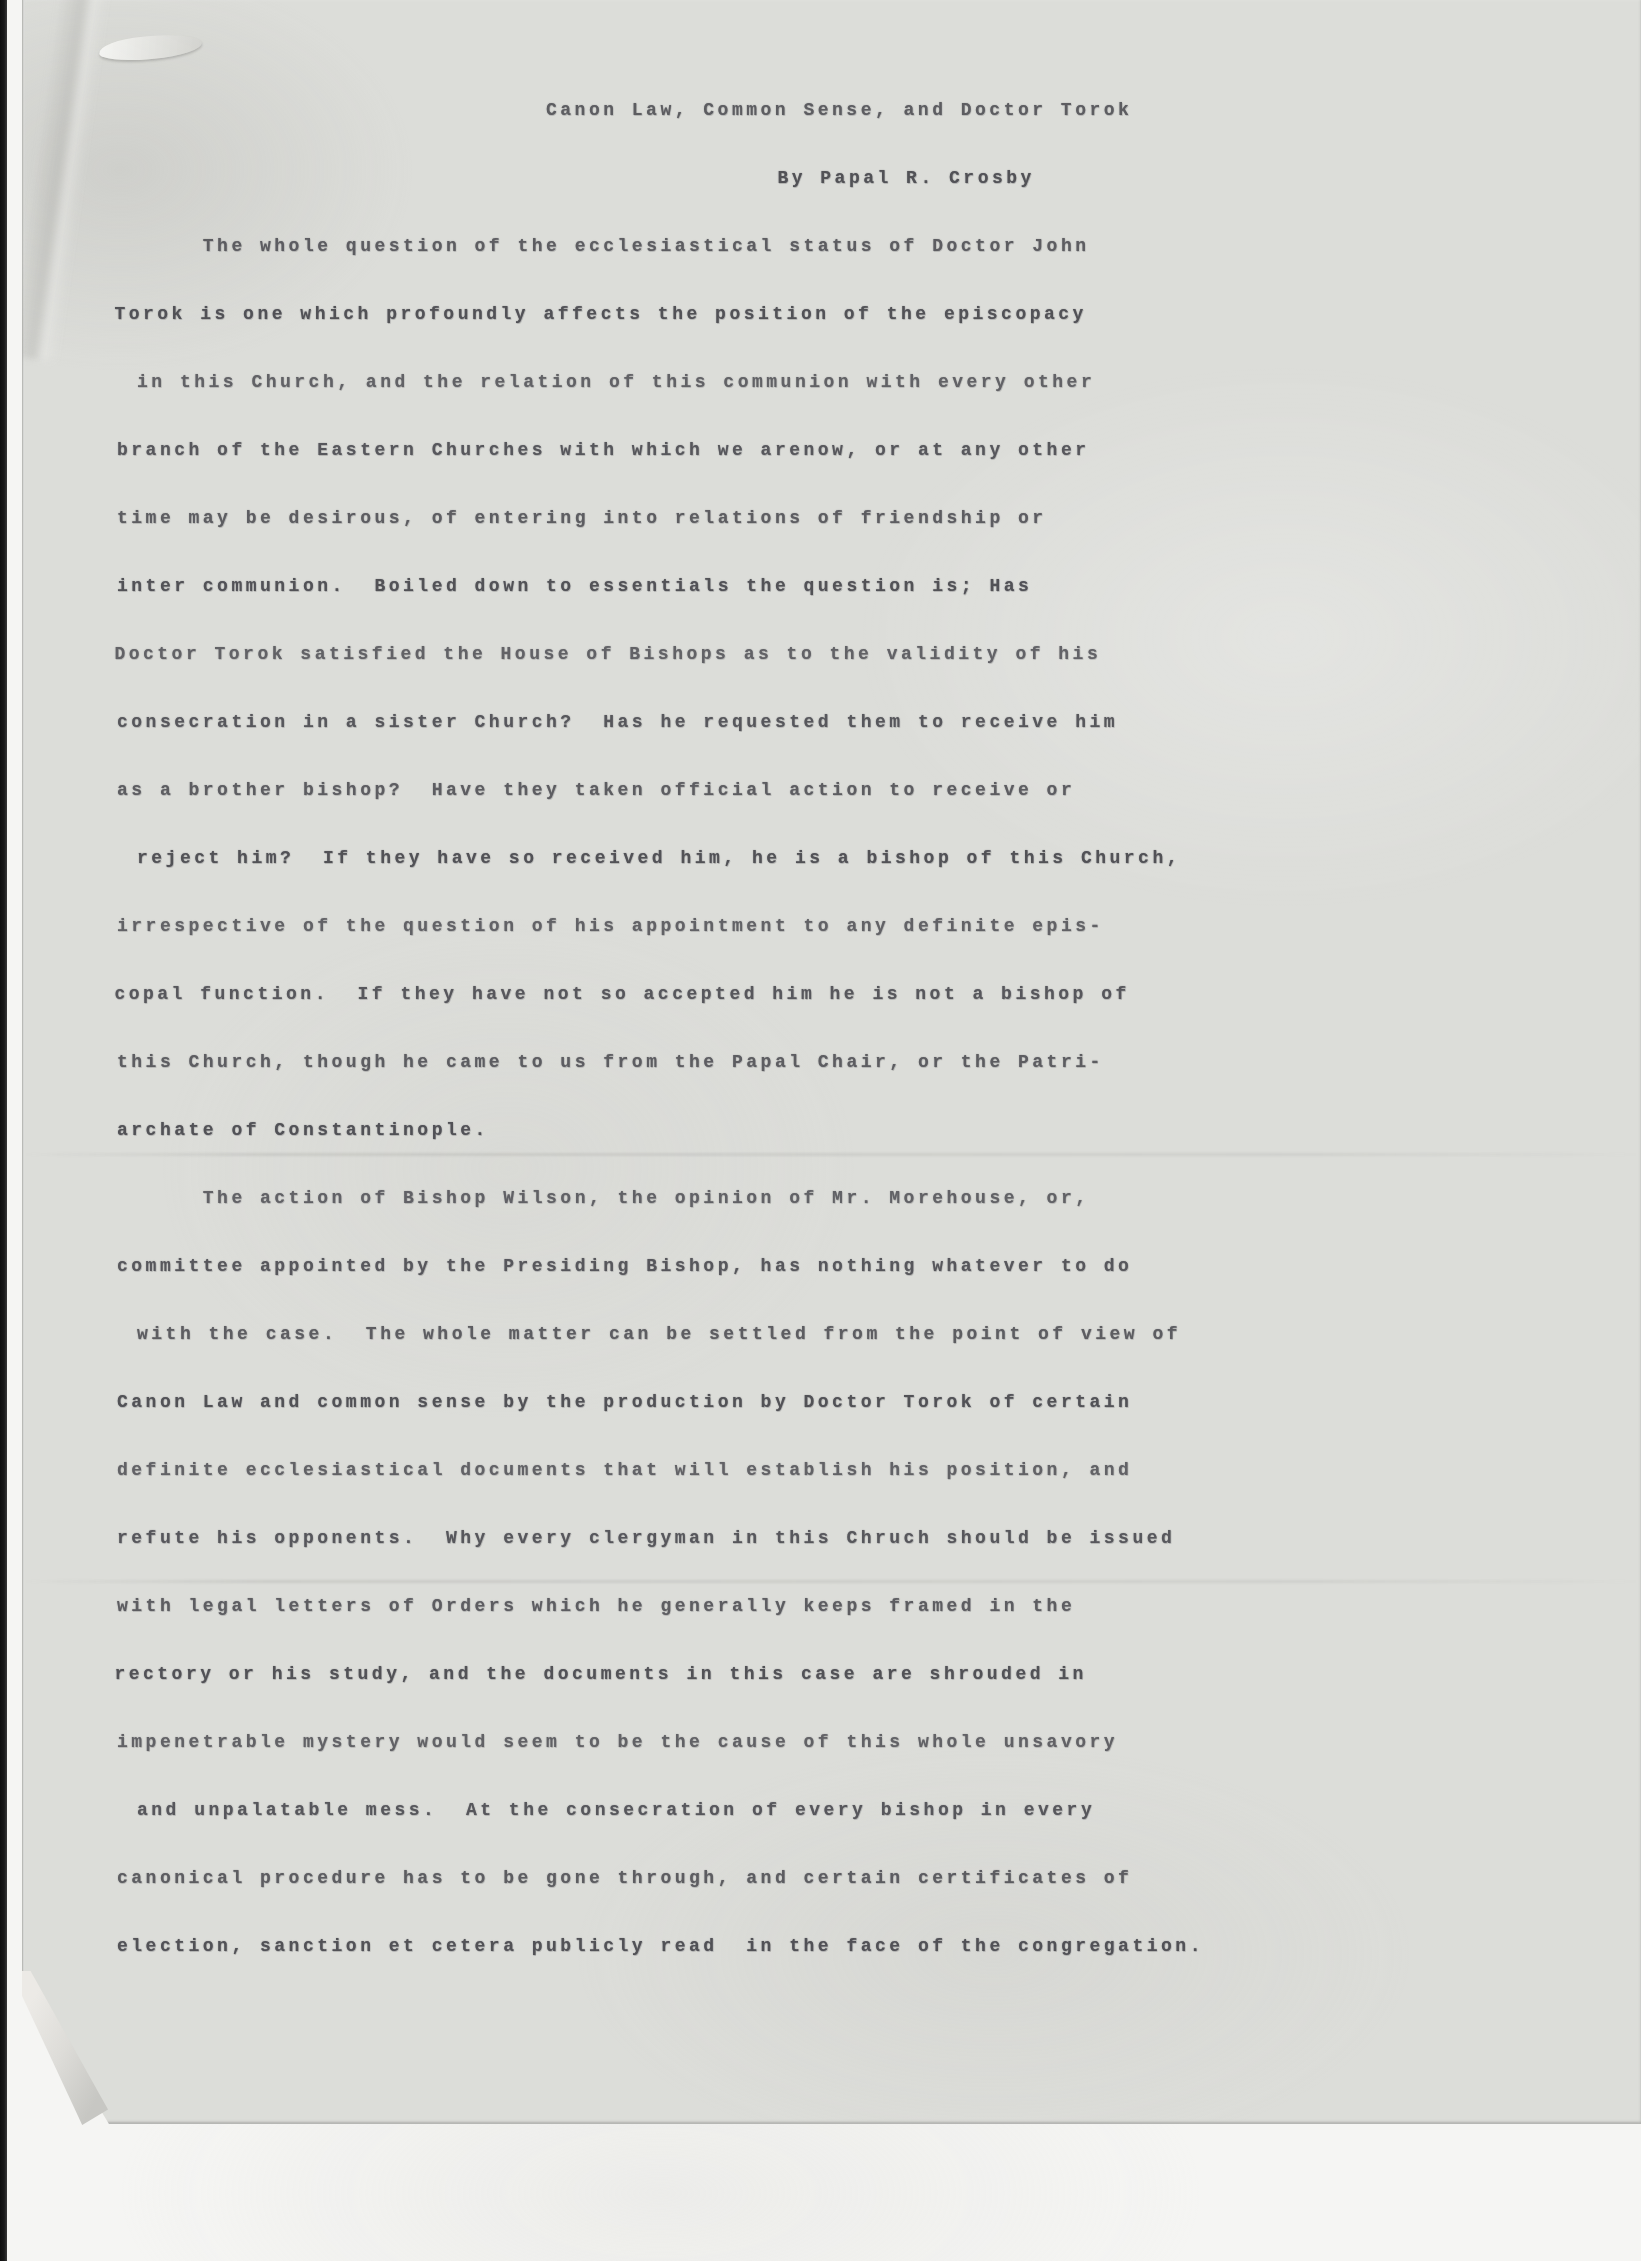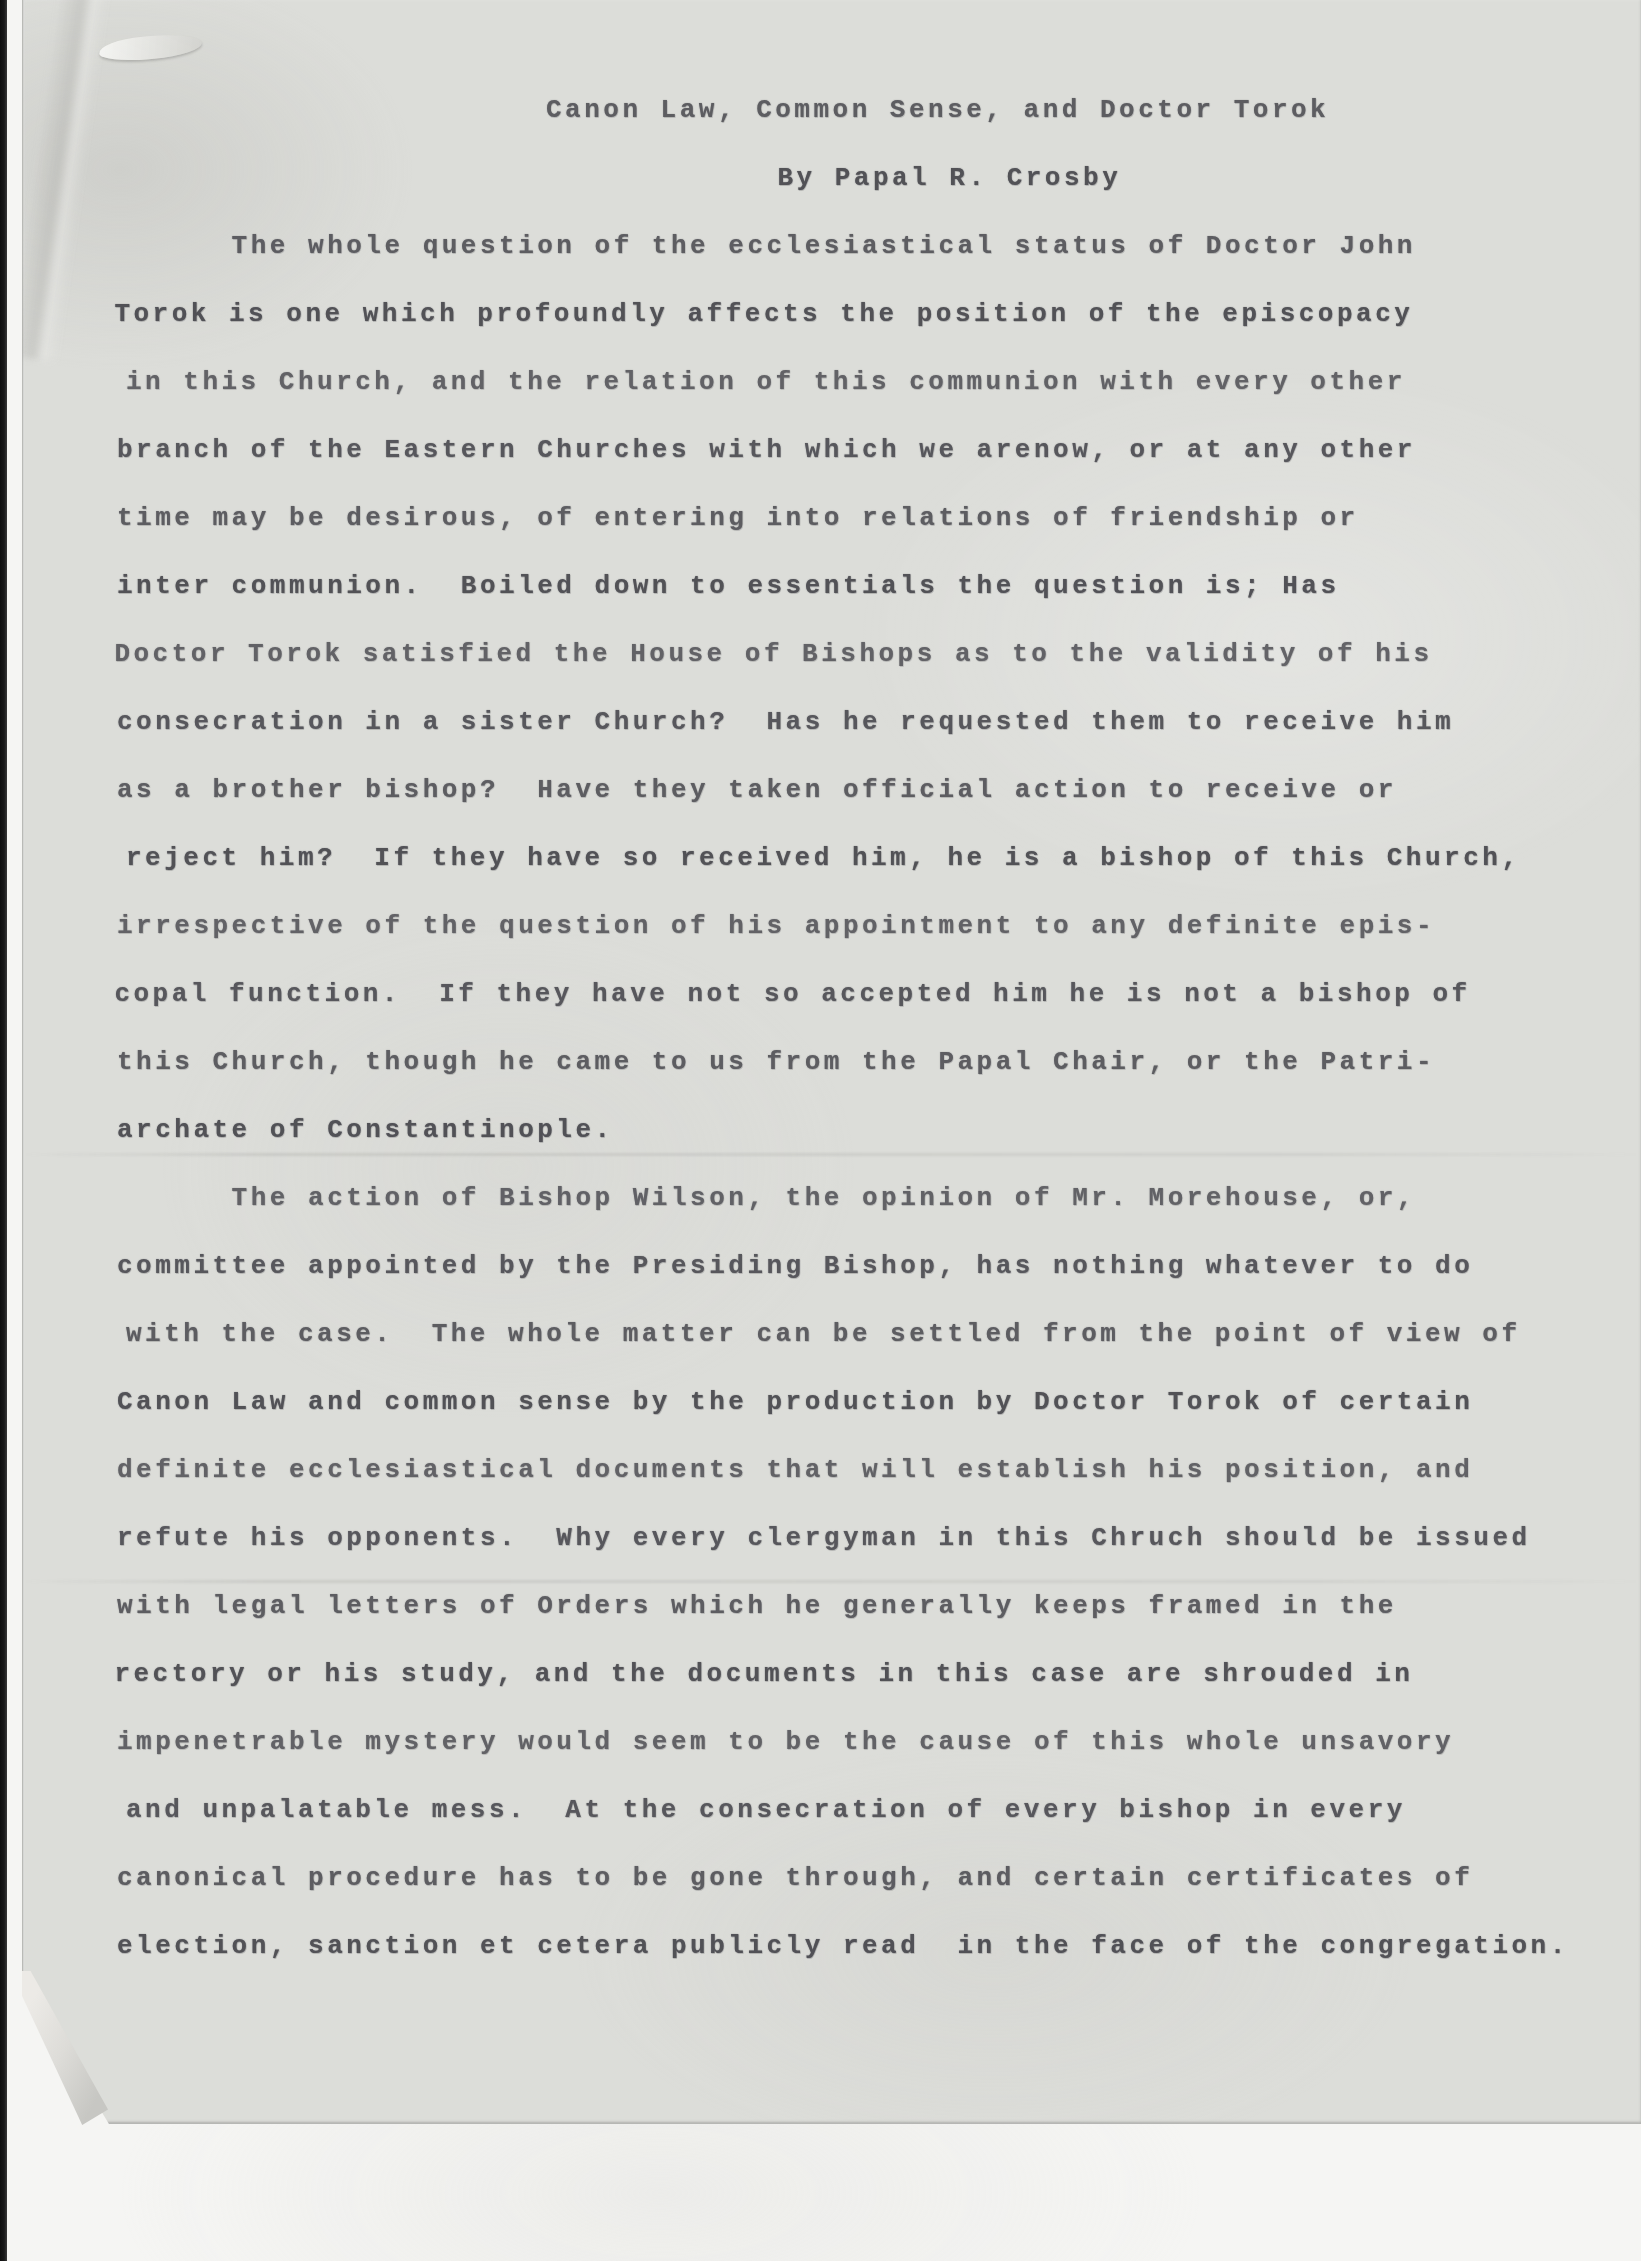--- a/index.html
+++ b/index.html
@@ -65,37 +65,37 @@
     position:absolute;left:0;bottom:0;width:86px;height:154px;
     background:linear-gradient(118deg,#eceae6 15%, #dddcd8 50%, #c7c7c3 85%);
     clip-path:polygon(10% 0, 100% 90%, 70% 100%, 0 16%, 0 0);
     filter:drop-shadow(1.9px 1.3px 1.9px rgba(95,95,92,.45));
     z-index:3;
   }
   .text-block{
     position:absolute;left:0;top:0;right:0;bottom:0;
     padding:76px 33px 0 94px;
     color:var(--ink,#4a4a50);
-    font-size:26px;
+    font-size:18px;
     font-weight:700;
     letter-spacing:3.5px;
     text-shadow:0 0 1.3px rgba(72,72,78,.55), 0.6px 0.6px 0.6px rgba(90,90,96,.25);
     filter:blur(0.2px);
   }
   .line{
     white-space:pre;
     height:68px;
     line-height:68px;
   }
   .line:nth-child(4n+1){opacity:.87;}
   .line:nth-child(4n+2){opacity:.95;}
   .line:nth-child(4n+3){opacity:.84;}
   .line:nth-child(4n){opacity:.91;}
   .line:nth-child(5n+2){margin-left:-2.6px;}
-  .line:nth-child(7n+3){margin-left:9px;}
+  .line:nth-child(7n+3){margin-left:20px;}
   .title-line{padding-left:429px;}
   .byline-line{padding-left:663px;}
 </style>
 </head>
 <body>
 
 <div class="backing"></div>
 <div class="scanner-edge"></div>
 
 <div class="page">

